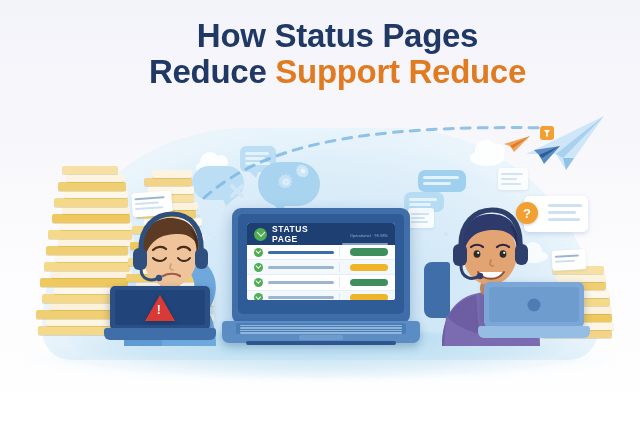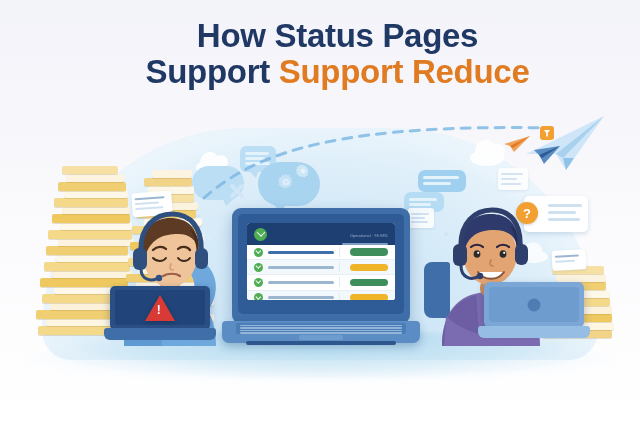--- a/index.html
+++ b/index.html
@@ -179,21 +179,21 @@
   <div class="cloud cl-b"></div>
   <div class="cloud cl-c"></div>
   <div class="cloud cl-d"></div>
 
   <svg class="arc-svg" viewBox="0 0 360 90">
     <path d="M4 88 C 60 38, 150 14, 352 18" fill="none" stroke="#7fb9e3" stroke-width="3" stroke-linecap="round" stroke-dasharray="9 8" opacity=".85"></path>
   </svg>
 
   <div class="headline">
     <div class="hl-line navy">How Status Pages</div>
-    <div class="hl-line"><span class="navy">Support </span><span class="orange">Support Reduce</span></div>
+    <div class="hl-line"><span class="navy">Reduce </span><span class="orange">Support Reduce</span></div>
   </div>
 
   <div class="bub bub-cloudl"></div>
   <div class="bub bub-doc">
     <div class="bub-line" style="left:5px;top:6px;width:24px;"></div>
     <div class="bub-line" style="left:5px;top:11px;width:20px;"></div>
     <div class="bub-line" style="left:5px;top:16px;width:25px;"></div>
   </div>
   <div class="bub bub-gear"></div>
 
@@ -412,20 +412,21 @@
 
   <div class="laptop">
     <div class="lid">
       <div class="lid-in">
         <div class="screen">
 
           <div class="scr-head">
             <span class="scr-logo">
                 <i></i>
               </span>
+            <span class="scr-title">STATUS PAGE</span>
             <span class="scr-meta">
               <span class="mtxt">Operational · 99.98%</span>
               <span class="mline" style="width:46px;display:block;"></span>
             </span>
           </div>
 
           <div class="rows">
 
             <div class="row">
               <span class="chk">

